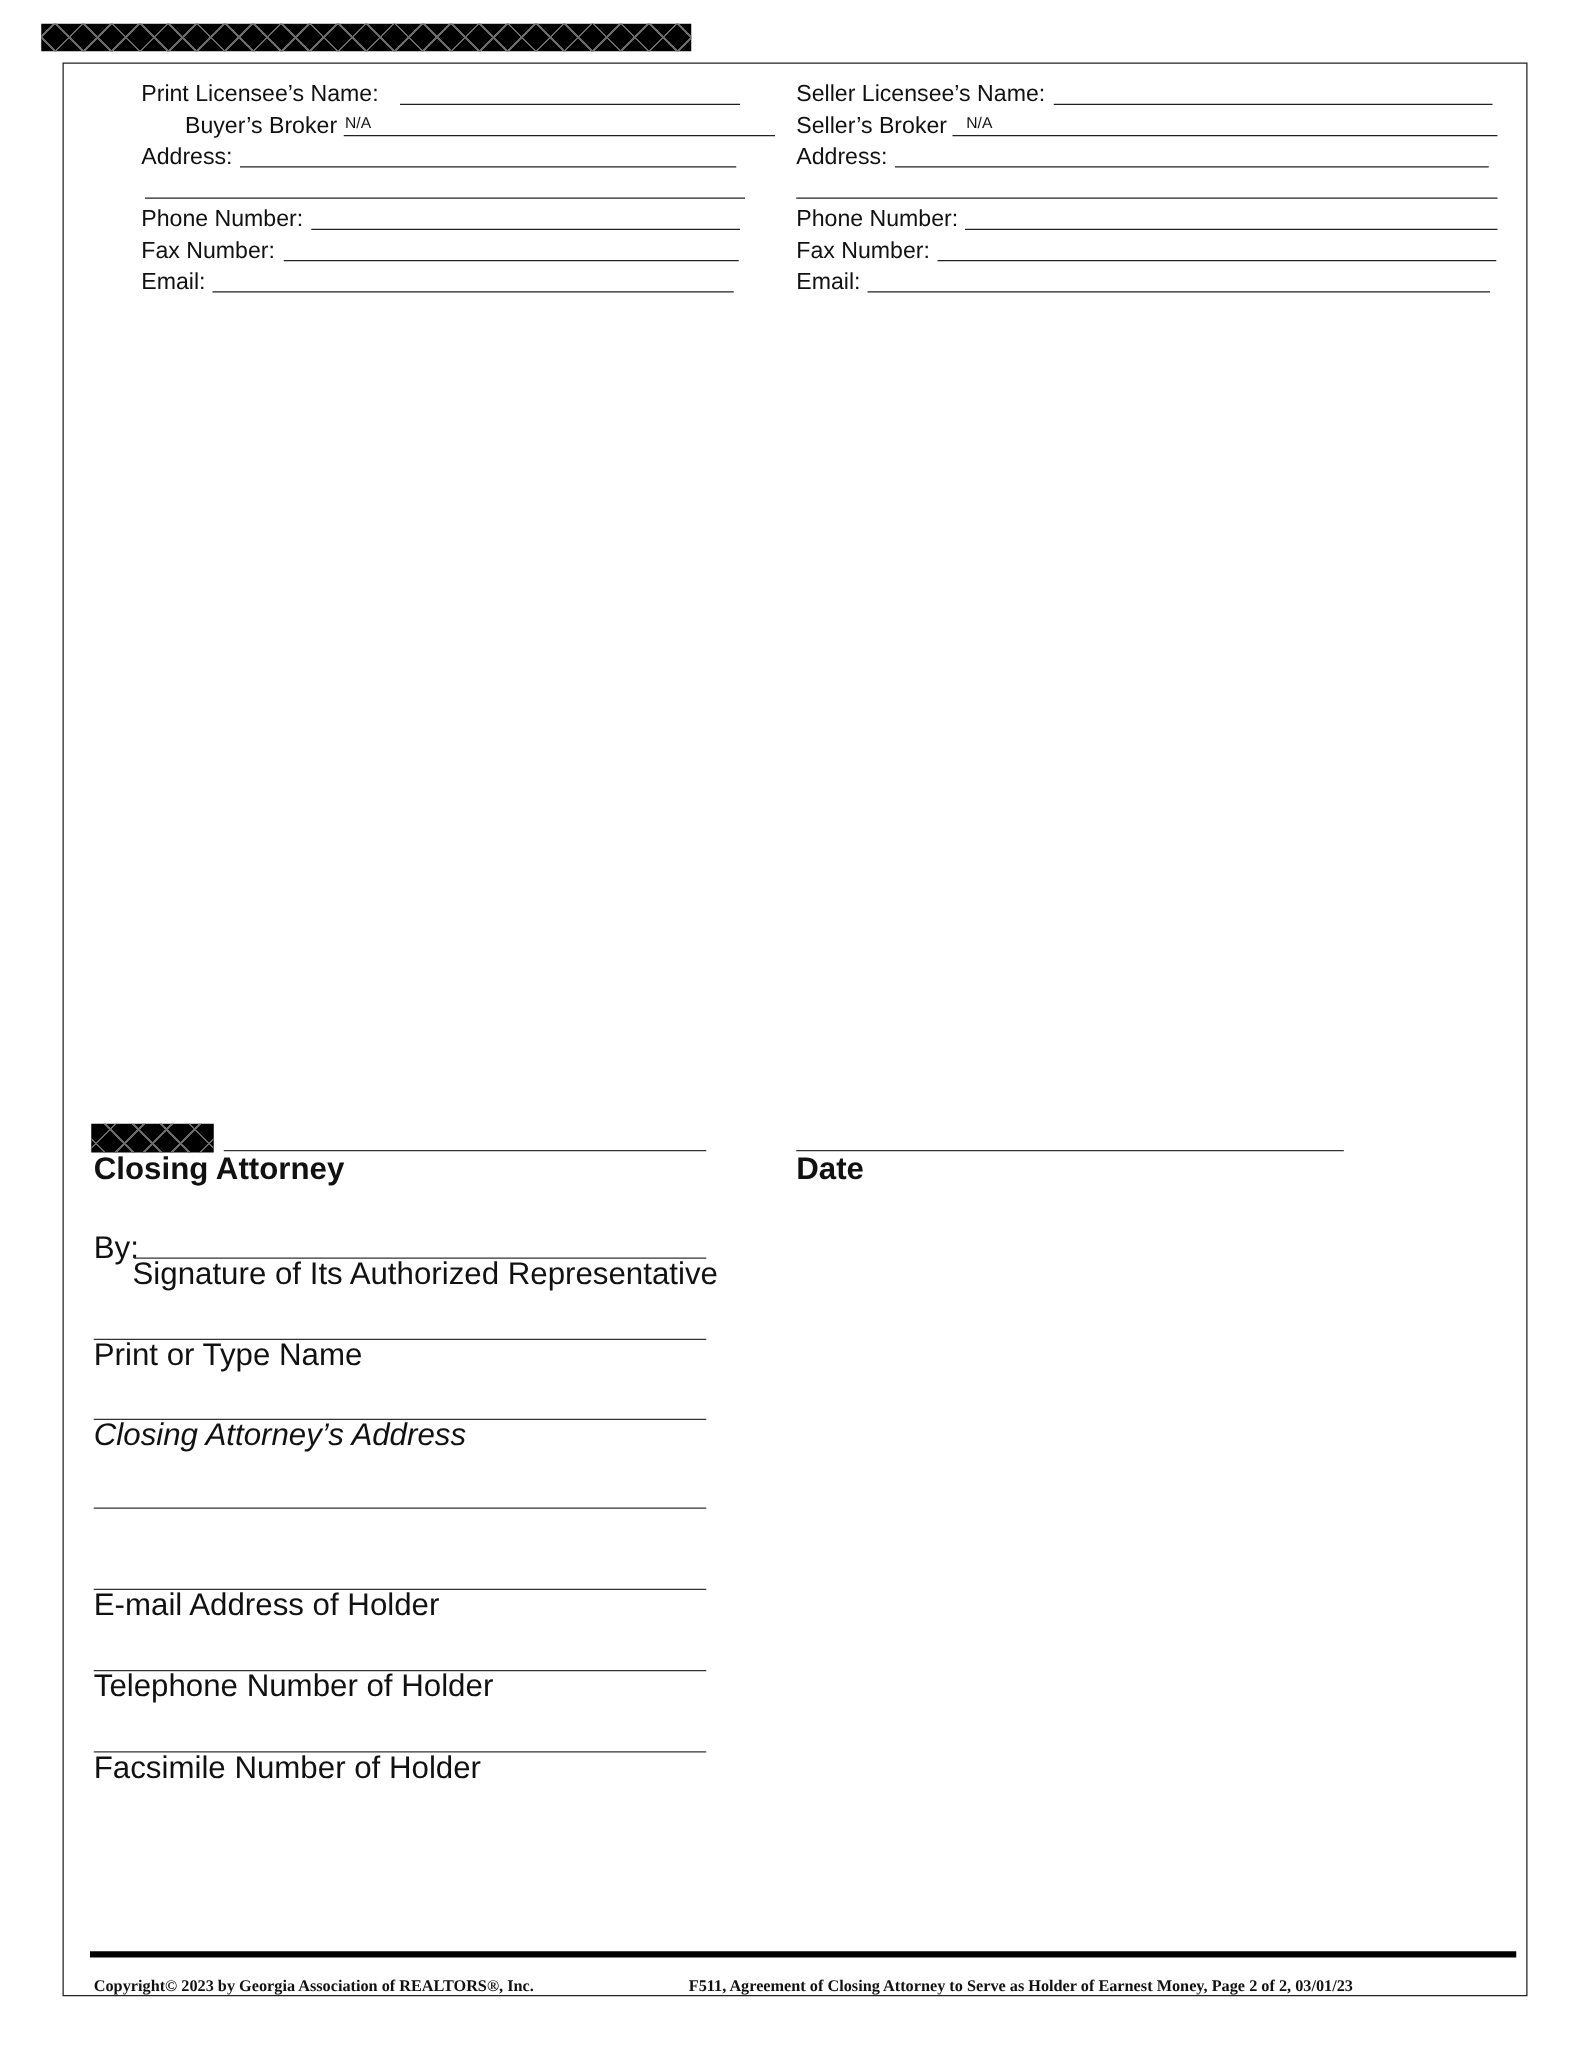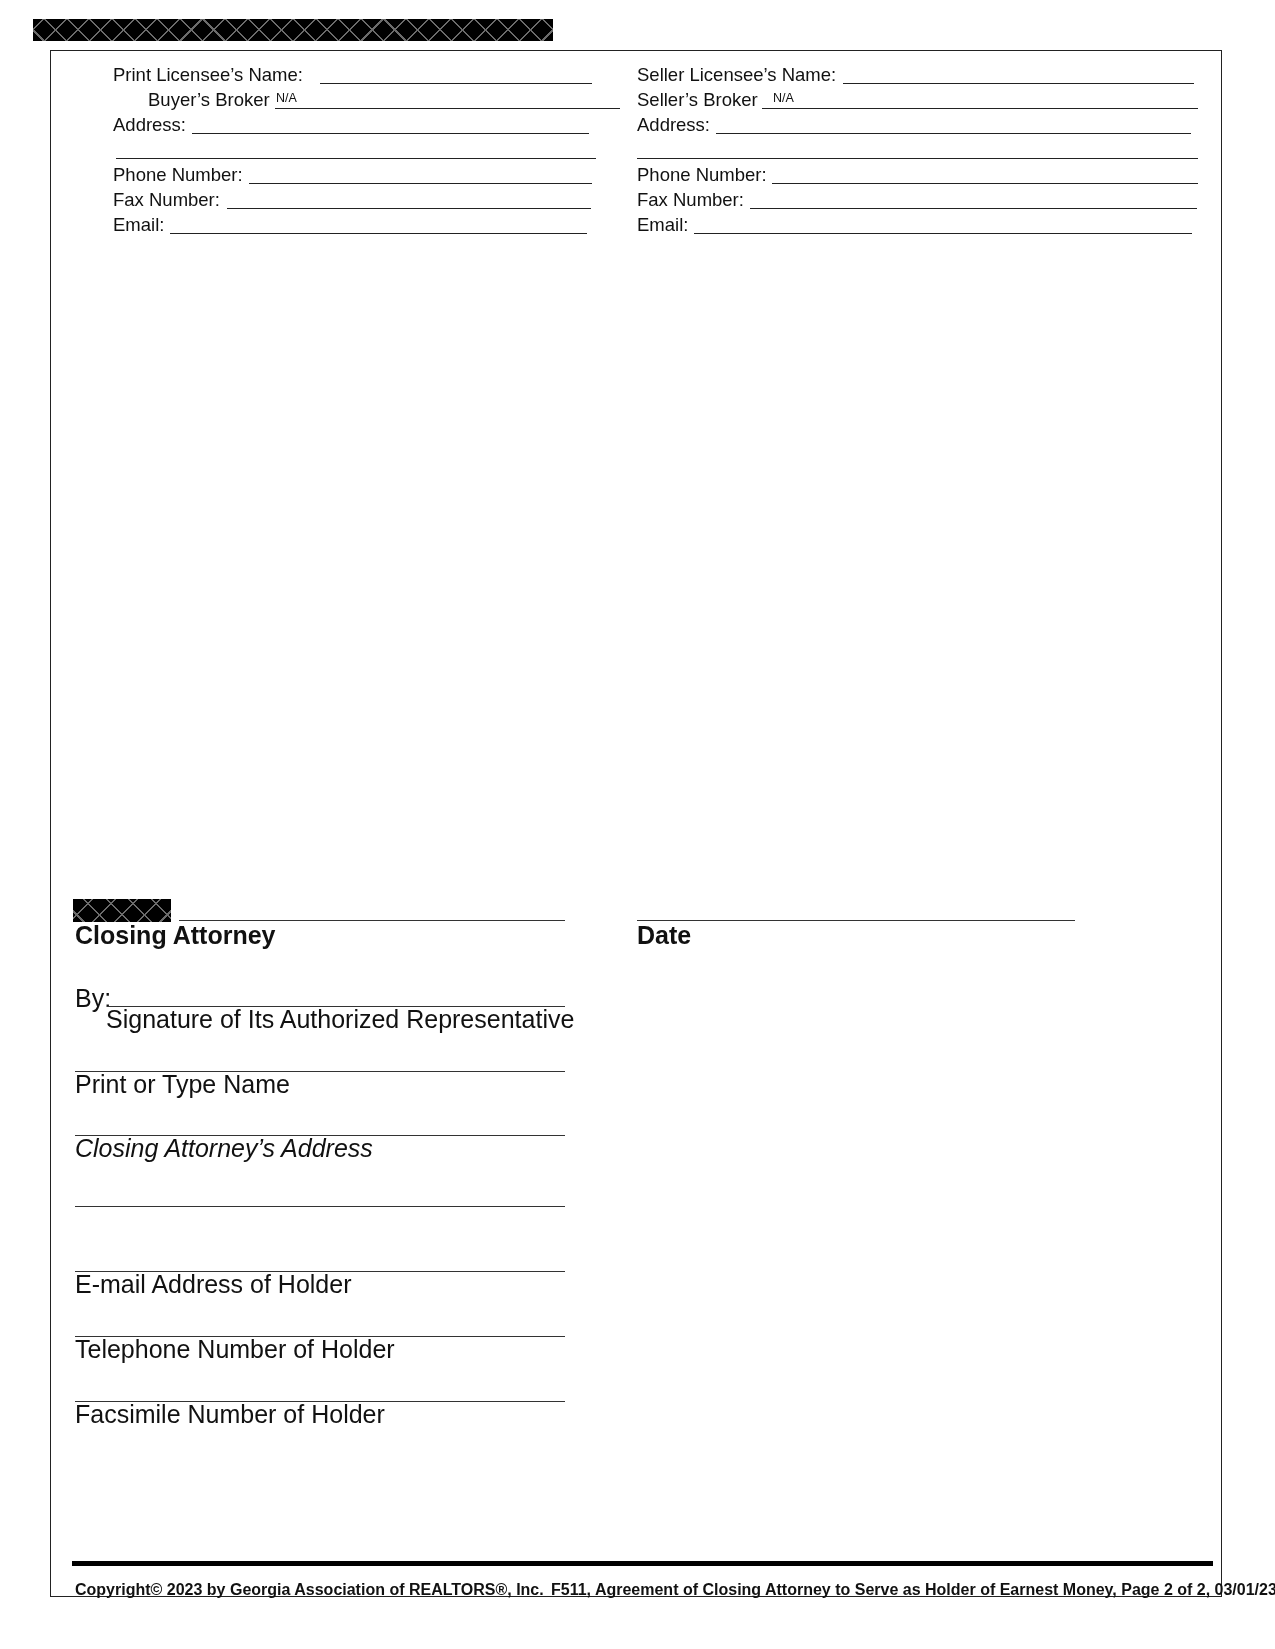--- a/index.html
+++ b/index.html
@@ -14,21 +14,21 @@
   .frame { position: absolute; left: 50px; top: 50px; width: 1172px; height: 1547px;
            border: 1.5px solid #222; box-sizing: border-box; }
   .row { position: absolute; height: 22px; font-size: 18.5px; line-height: 22px; white-space: nowrap; }
   .row .lbl { position: absolute; left: 0; top: 0; }
   .uline { position: absolute; border-bottom: 1.5px solid #222; height: 0; }
   .na { position: absolute; font-size: 12.5px; top: -2px; }
   .sig-line { position: absolute; border-bottom: 1.5px solid #333; height: 0; }
   .sig-lbl { position: absolute; font-size: 25px; line-height: 22px; white-space: nowrap; }
   .bold { font-weight: bold; }
   .footer-rule { position: absolute; left: 72px; top: 1561px; width: 1141px; height: 5px; background: #000; }
-  .footer-txt { position: absolute; top: 1581px; font-size: 16px; font-weight: bold; white-space: nowrap; }
+  .footer-txt { position: absolute; top: 1581px; font-size: 13px; font-weight: bold; white-space: nowrap; font-family: Liberation Serif, serif; }
 </style>
 </head>
 <body>
 
 <div class="redact" style="left:33px; top:19px; width:520px; height:22px;"></div>
 
 <div class="frame"></div>
 
 <div>
   <div class="row" style="left:113px; top:64px; width:480px;">

